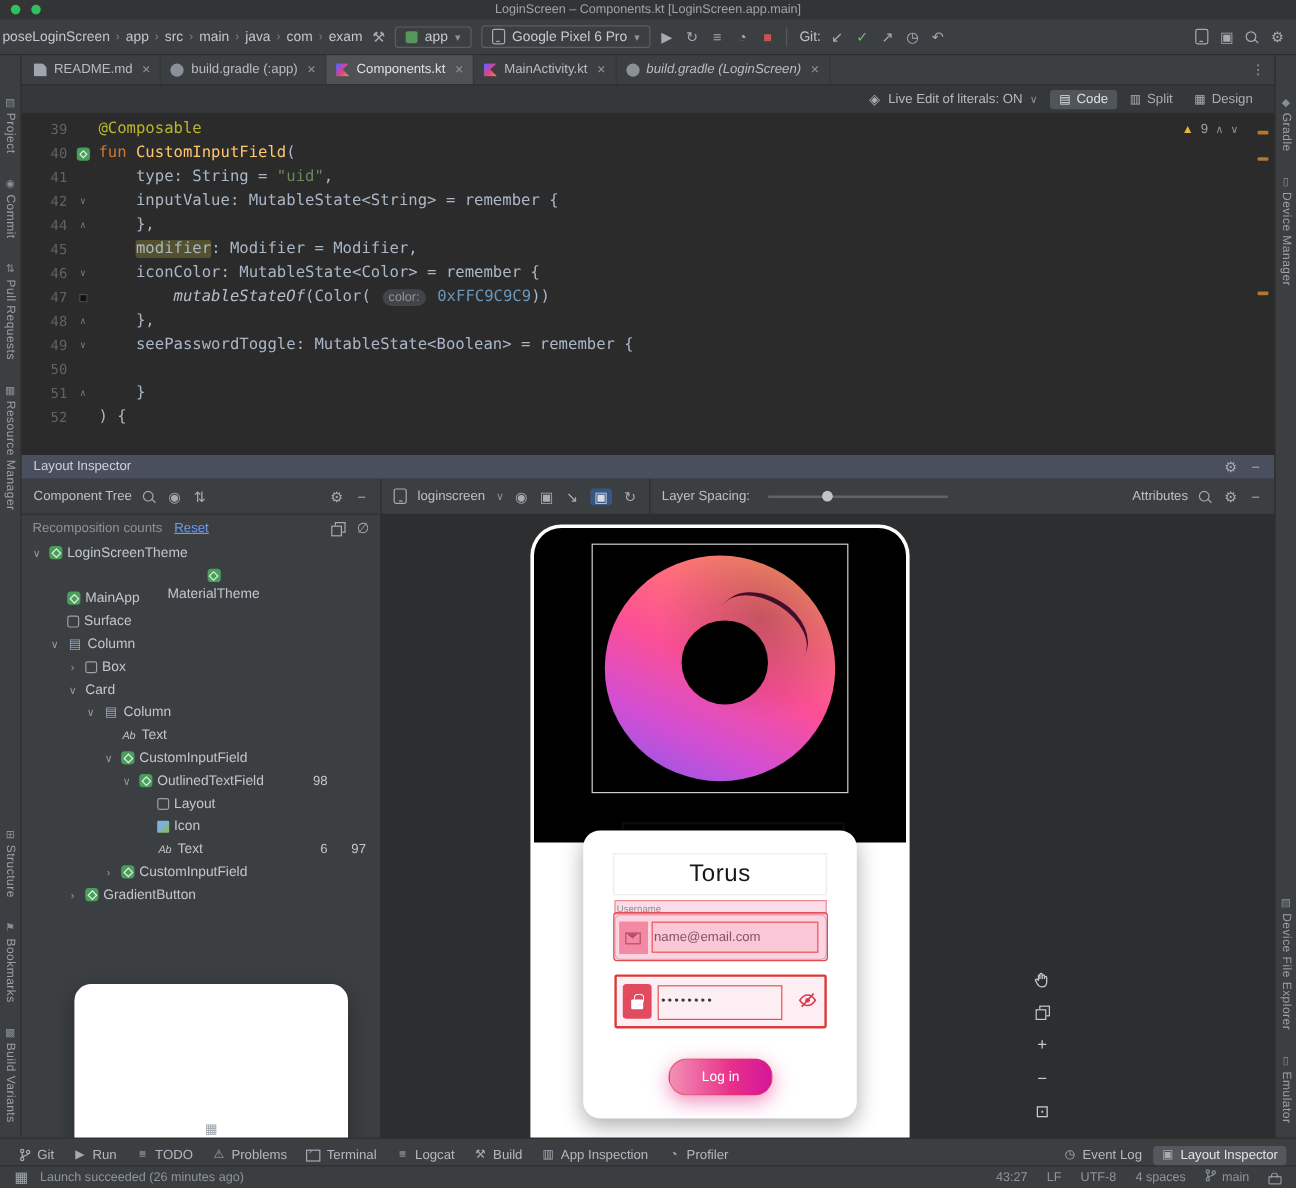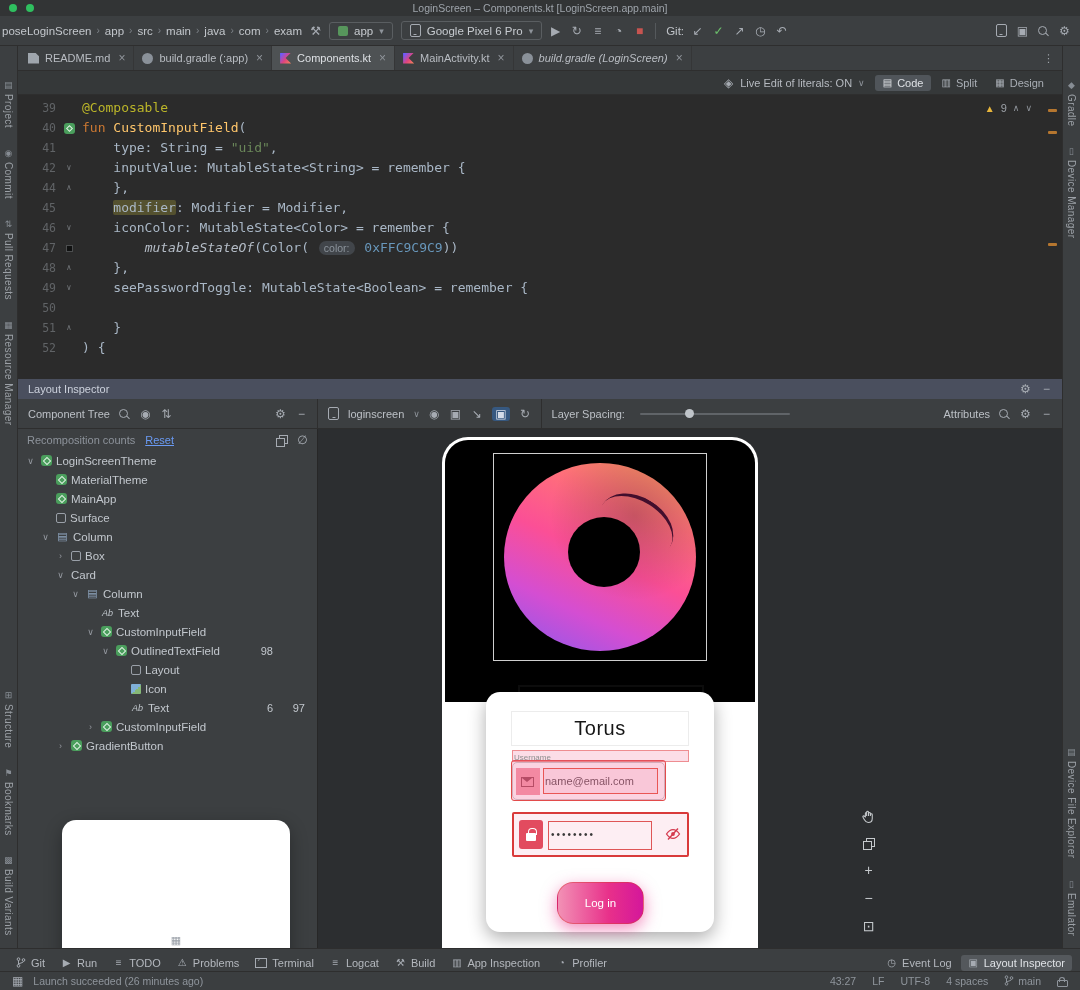--- a/index.html
+++ b/index.html
@@ -101,34 +101,34 @@
 .torus{position:absolute;left:50%;top:50%;transform:translate(-50%,-50%);width:192px;height:188px}
 .ring{position:absolute;inset:0;border-radius:50%;background:linear-gradient(205deg,#ff9a63 2%,#ff6f7a 26%,#fb4f96 50%,#d44ed2 74%,#9158ea 97%)}
 .ring::after{content:'';position:absolute;inset:0;border-radius:50%;background:radial-gradient(circle at 68% 28%,rgba(0,0,0,.22),transparent 45%)}
 .hole{position:absolute;left:64px;top:54px;width:72px;height:70px;border-radius:50%;background:#000}
 .slit{position:absolute;right:20px;top:34px;width:80px;height:58px;border-radius:50%;border-top:4px solid rgba(40,0,35,.85);transform:rotate(32deg)}
 .bounds-black{position:absolute;left:76px;top:248px;width:186px;height:34px;border:2px solid #0d0d0d;z-index:1}
 .card{position:absolute;left:44px;top:255px;width:228px;height:240px;background:#fff;border-radius:14px;box-shadow:0 6px 18px rgba(0,0,0,.32);z-index:2}
 .title-box{position:absolute;left:25px;top:19px;width:178px;height:35px;border:1px solid #ececec;display:flex;align-items:center;justify-content:center;font-size:20px;color:#161616;letter-spacing:.5px}
 .u-label{position:absolute;left:28px;top:61px;font-size:8px;color:#8e8e8e;z-index:3}
 .u-label-ov{position:absolute;left:26px;top:58px;width:177px;height:12px;background:rgba(240,98,146,.22);border:1px solid rgba(226,75,75,.55);z-index:2}
-.u-field{position:absolute;left:26px;top:70px;width:153px;height:38px;border:1px solid #c9c9c9;border-radius:5px;background:#fff}
+.u-field{position:absolute;left:26px;top:70px;width:177px;height:38px;border:1px solid #c9c9c9;border-radius:5px;background:#fff}
 .u-text{position:absolute;left:32px;top:0;height:100%;display:flex;align-items:center;font-size:11px;color:#3a3a3a}
 .u-field .i-mail{position:absolute;left:8px;top:14px}
 .u-ov1{position:absolute;inset:-3px -2px -2px -2px;background:rgba(240,98,146,.28);border:1px solid #e24b4b;border-radius:3px}
 .u-ov2{position:absolute;inset:5px 6px 5px 30px;border:1px solid rgba(229,57,53,.8);background:rgba(244,143,177,.18)}
 .u-icon-ov{position:absolute;left:3px;top:5px;width:24px;height:27px;background:rgba(236,64,100,.5)}
 .p-field{position:absolute;left:26px;top:120px;width:177px;height:45px;border:2px solid #d93a3a;border-radius:2px;background:rgba(244,143,177,.15)}
 .p-lock{position:absolute;left:5px;top:6px;width:24px;height:29px;background:#e24b5f;border-radius:3px;display:flex;align-items:center;justify-content:center}
 .lockicon{width:10px;height:8px;background:#fff;border-radius:1px;position:relative;margin-top:4px}
 .lockicon::before{content:'';position:absolute;left:1.5px;top:-5px;width:7px;height:6px;border:1.5px solid #fff;border-bottom:none;border-radius:4px 4px 0 0}
 .p-dots{position:absolute;left:37px;top:0;height:100%;display:flex;align-items:center;font-size:10px;letter-spacing:2px;color:#3a3a3a}
 .p-inner{position:absolute;left:34px;top:7px;width:104px;height:29px;border:1px solid rgba(217,58,58,.85)}
 .p-eye{position:absolute;right:6px;top:50%;transform:translateY(-50%)}
-.login-btn{position:absolute;left:71px;top:190px;width:87px;height:42px;border-radius:16px;background:linear-gradient(90deg,#f291b5 0%,#e8308a 60%,#d4179b 100%);display:flex;align-items:center;justify-content:center;color:#fff;font-size:11.5px;box-shadow:0 5px 16px rgba(232,48,138,.55);border:1px solid rgba(217,58,58,.5)}
+.login-btn{position:absolute;left:71px;top:190px;width:87px;height:31px;border-radius:16px;background:linear-gradient(90deg,#f291b5 0%,#e8308a 60%,#d4179b 100%);display:flex;align-items:center;justify-content:center;color:#fff;font-size:11.5px;box-shadow:0 5px 16px rgba(232,48,138,.55);border:1px solid rgba(217,58,58,.5)}
 .zctl{position:absolute;left:543px;top:380px;display:flex;flex-direction:column;gap:14px;align-items:center;color:#c6cacd;font-size:14px}
 .zctl .ico{font-size:14px;color:#c6cacd}
 
 .statusbar{height:23px;background:#3c3f41;border-top:1px solid #2e2e2e;display:flex;align-items:flex-end;padding:0 8px;gap:2px;font-size:11px;color:#b4b8be}
 .sb-item{display:flex;align-items:center;gap:5px;padding:2px 7px;border-radius:3px}
 .sb-item.active{background:#54585c;color:#dfe2e6}
 .sb-item .ico{font-size:10px}
 .infobar{height:19px;background:#3b3e40;border-top:1px solid #2e2e2e;display:flex;align-items:center;padding:0 12px;font-size:10.5px;color:#8f959c;gap:10px}
 .ib-right{margin-left:auto;display:flex;gap:16px;align-items:center}
 .ib-branch{display:inline-flex;align-items:center;gap:4px}
@@ -466,21 +466,21 @@
                 <span class="ico i-layers"></span>
                 <span class="ico">∅</span>
               </div>
           </div>
           <div id="tree-rows">
               <div class="trow" style="padding-left: 6px;">
                 <span class="chev">∨</span>
                 <span class="tico compose"></span>
                 <span class="tlabel">LoginScreenTheme</span>
               </div>
-              <div class="trow" style="padding-left: 21px;">
+              <div class="trow" style="padding-left: 21px; flex-direction: column;">
                 <span class="chev"></span>
                 <span class="tico compose"></span>
                 <span class="tlabel">MaterialTheme</span>
               </div>
               <div class="trow" style="padding-left: 21px;">
                 <span class="chev"></span>
                 <span class="tico compose"></span>
                 <span class="tlabel">MainApp</span>
               </div>
               <div class="trow" style="padding-left: 21px;">

